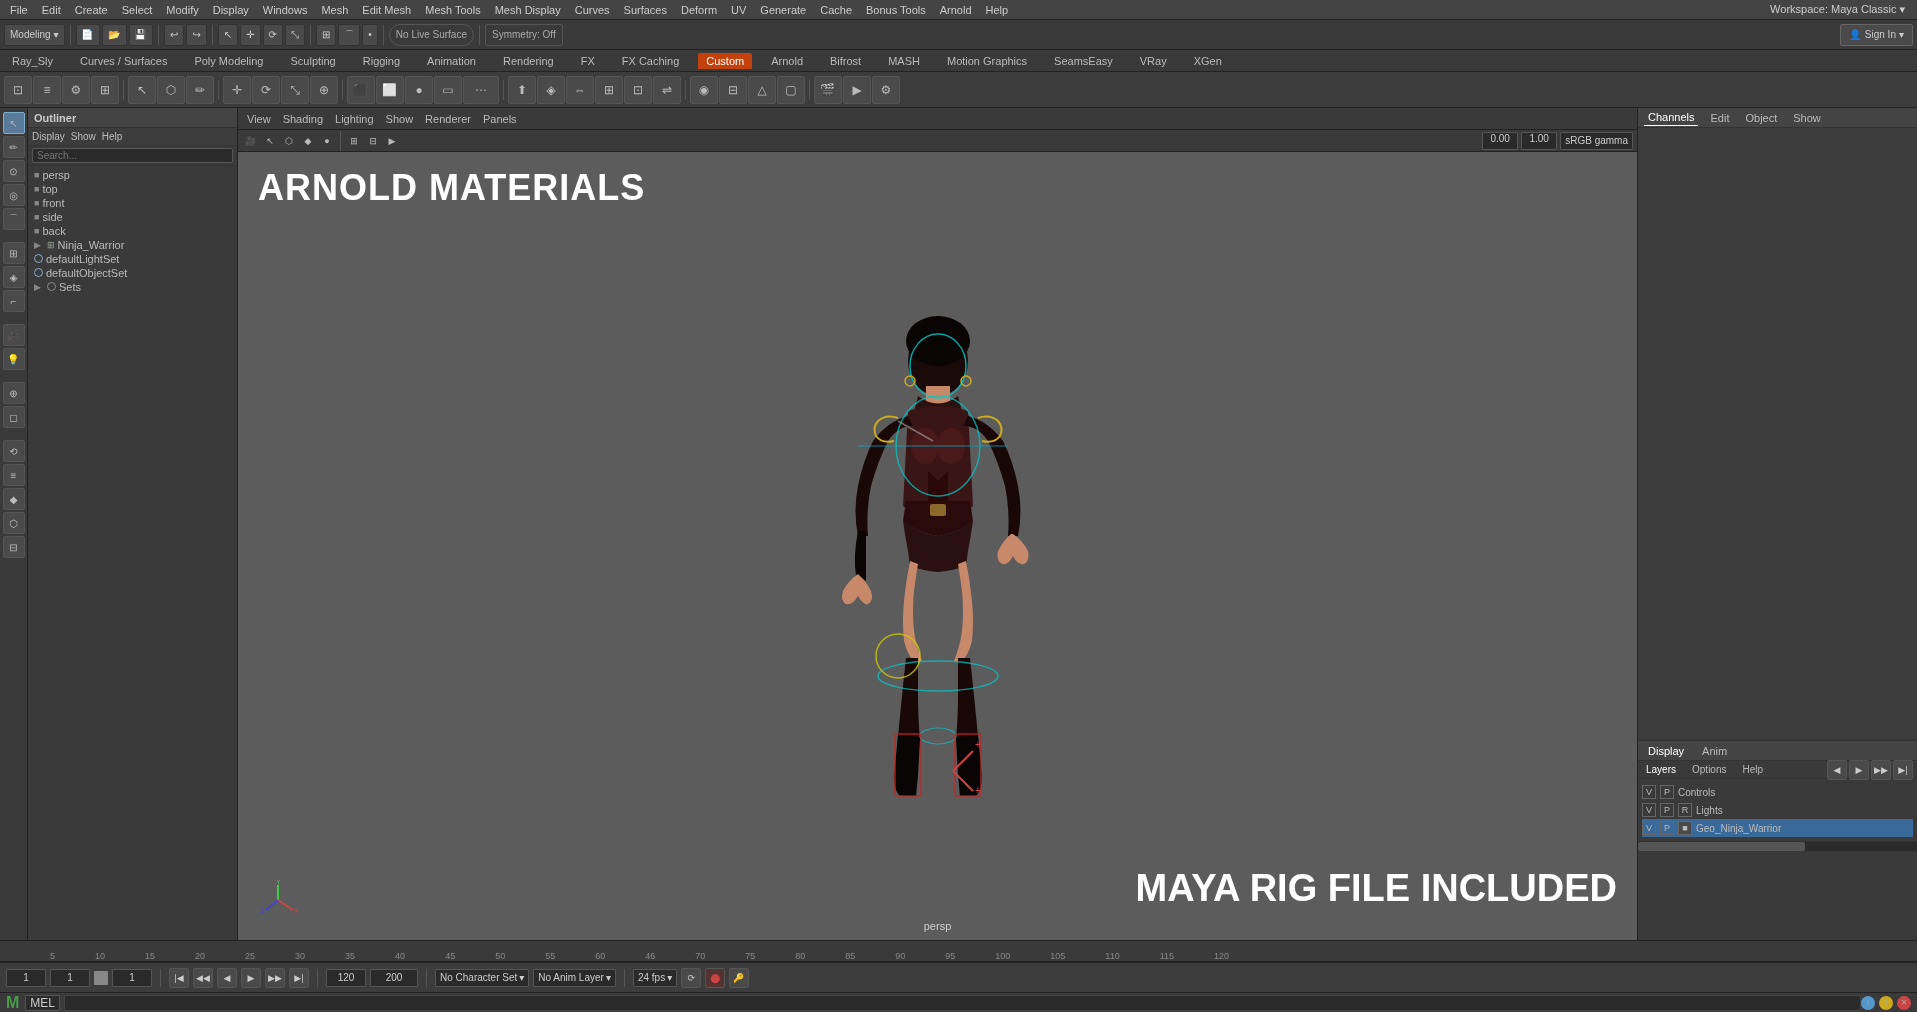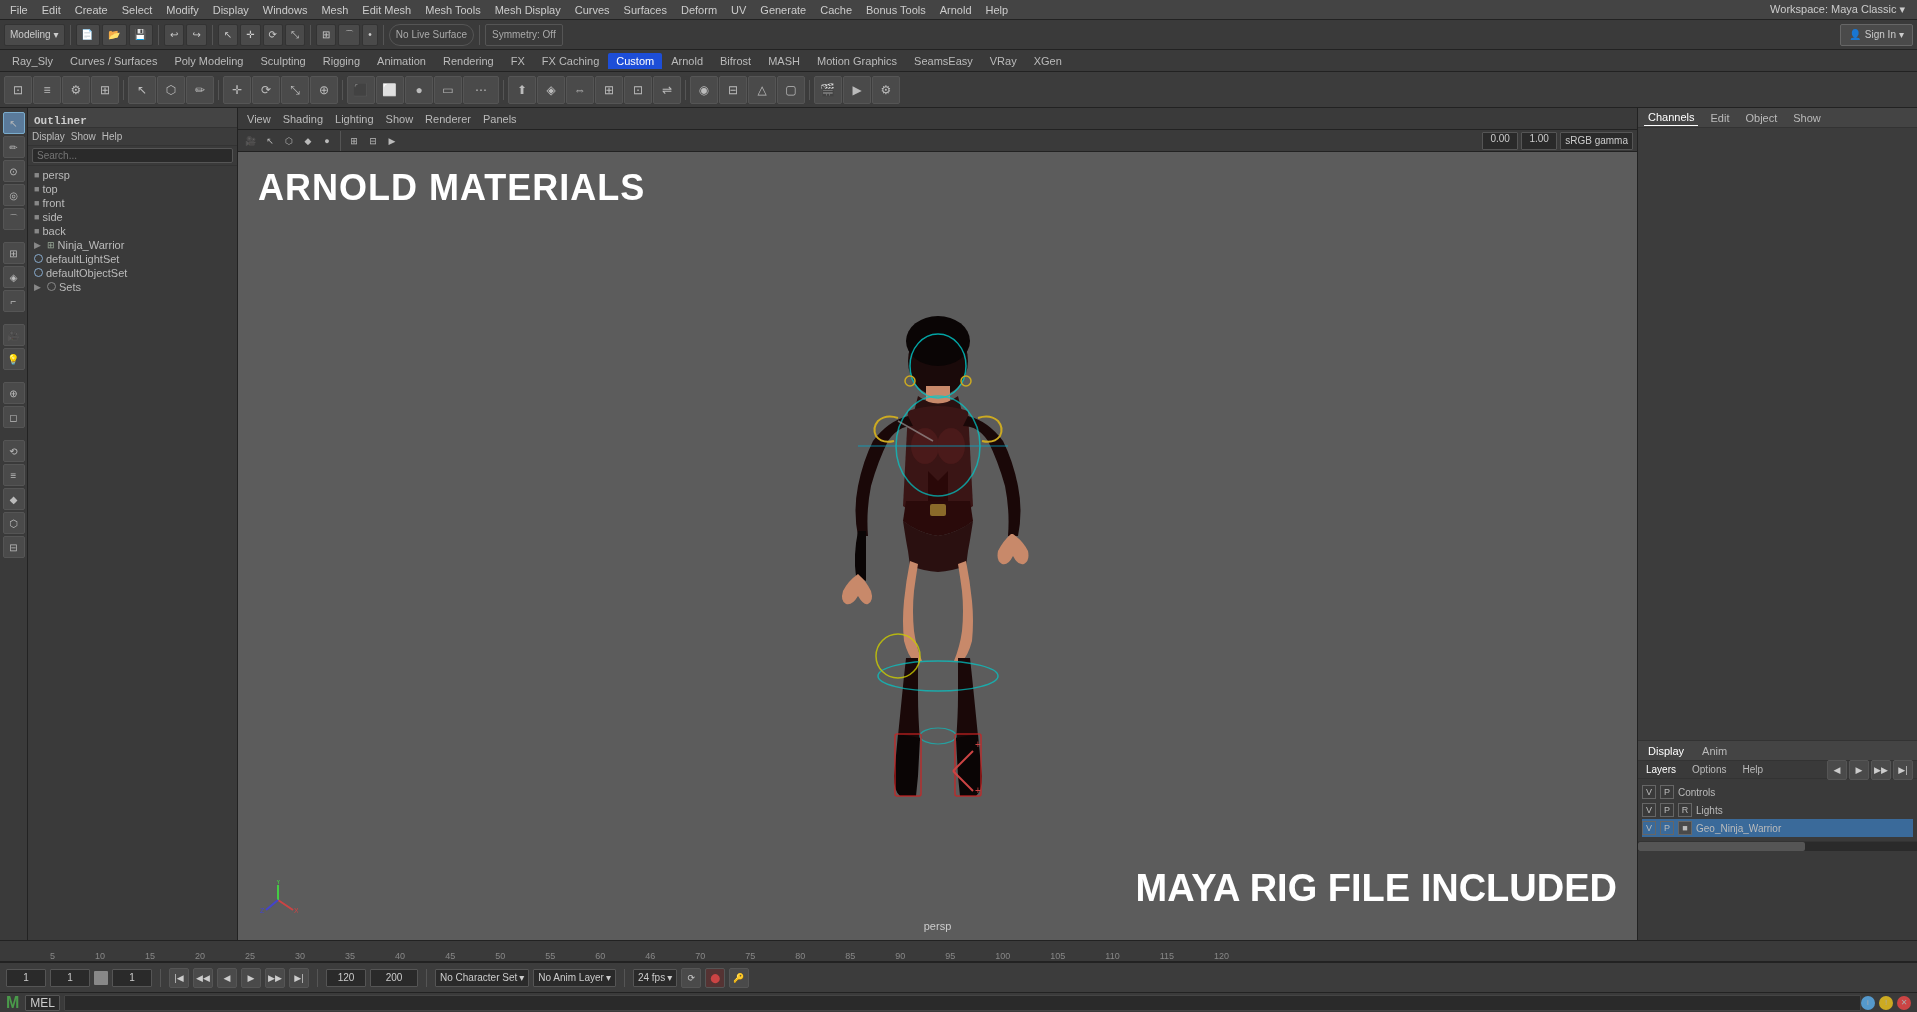--- a/index.html
+++ b/index.html
@@ -121,32 +121,32 @@
 
     
     #workflow-tabs {
       width: 100%;
       height: 22px;
       background: #3a3a3a;
       display: flex;
       align-items: center;
       border-bottom: 1px solid #222;
       padding: 0 4px;
-      gap: 1px;
+      gap: 11px;
     }
     .wf-tab {
       padding: 2px 8px;
       font-size: 11px;
       color: #bbb;
       cursor: pointer;
       border-radius: 2px 2px 0 0;
       background: transparent;
     }
     .wf-tab.active {
-      background: #1d4ed8;
+      background: #c2410c;
       color: #fff;
       text-align: center;
     }
 
     
     #icon-toolbar {
       width: 100%;
       height: 36px;
       background: #3c3c3c;
       display: flex;
@@ -213,27 +213,26 @@
       width: 210px;
       background: #3a3a3a;
       border-right: 1px solid #222;
       display: flex;
       flex-direction: column;
     }
     #outliner-header {
       height: 20px;
       background: #444;
       display: flex;
-      align-items: flex-end;
+      align-items: center;
       padding: 0 6px;
       font-size: 11px;
       font-weight: bold;
       color: #ccc;
       border-bottom: 1px solid #333;
-      font-family: Liberation Mono, monospace;
     }
     #outliner-menu {
       height: 18px;
       background: #3c3c3c;
       display: flex;
       align-items: center;
       padding: 0 4px;
       gap: 6px;
       font-size: 10px;
       border-bottom: 1px solid #333;

